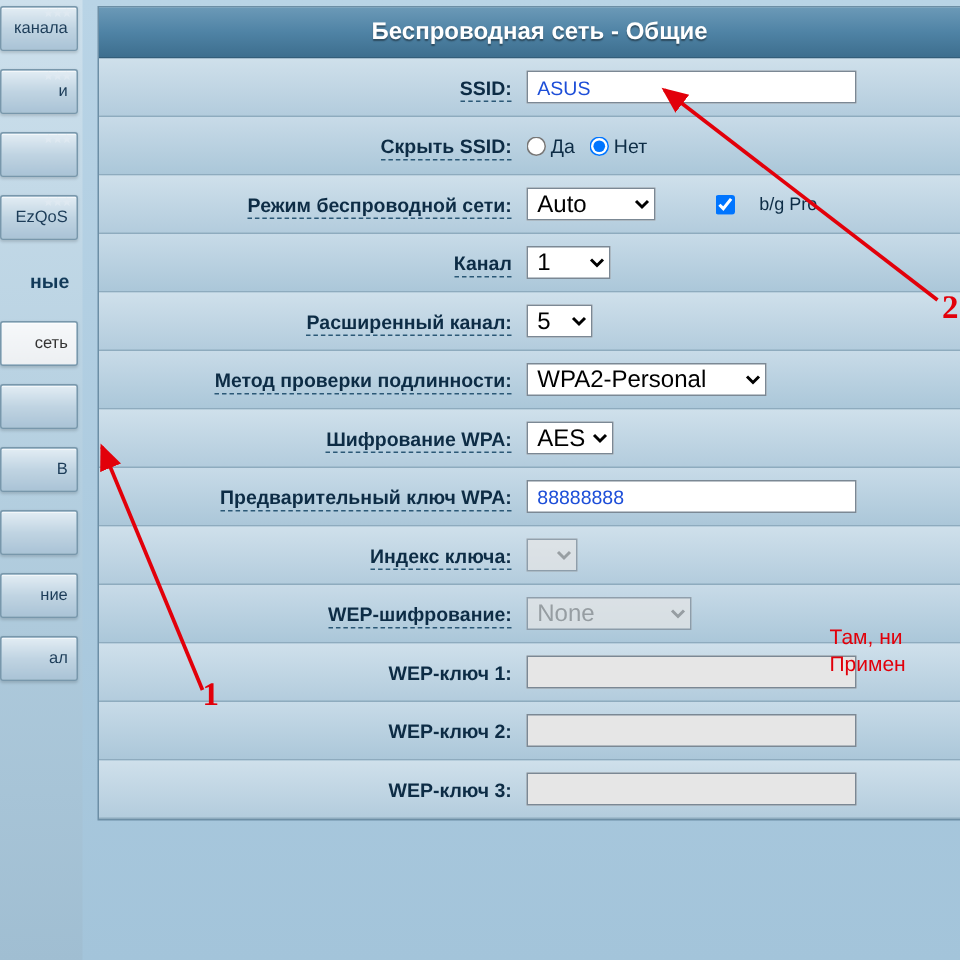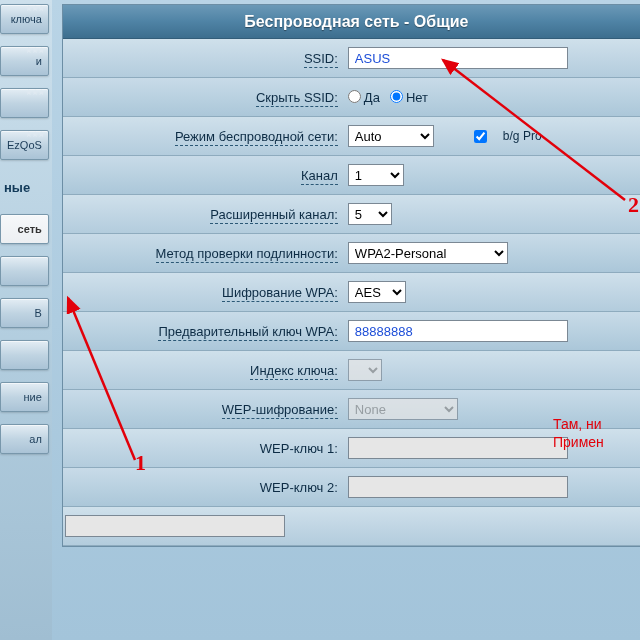--- a/index.html
+++ b/index.html
@@ -32,31 +32,31 @@
     padding: 0 6px;
     position: relative;
     box-shadow: inset 0 1px 0 rgba(255,255,255,.6), 0 1px 2px rgba(0,0,0,.15);
     cursor: pointer;
     white-space: nowrap;
     overflow: hidden;
   }
   .sb-btn.sel {
     background: linear-gradient(180deg, #f6f8fa 0%, #eceff2 100%);
     color: #333;
-    font-weight: bold;
+    font-weight: normal;
   }
   .sb-btn.plain {
     background: none;
     border: none;
     box-shadow: none;
     color: #123a59;
     font-weight: bold;
     font-size: 13px;
     justify-content: flex-start;
-    padding-left: 4px;
+    padding-left: 20px;
     cursor: default;
   }
   .stars {
     position: absolute;
     right: 4px;
     top: -1px;
     font-size: 8px;
     color: #dfe9f1;
     letter-spacing: -1px;
   }
@@ -101,20 +101,21 @@
   .rlabel {
     width: 283px;
     text-align: right;
     padding-right: 8px;
     font-size: 13px;
     color: #0d2c45;
   }
   .rlabel span {
     border-bottom: 1px dashed #2b5876;
     padding-bottom: 1px;
+    font-weight: bold;
   }
   .rlabel.nolink span { border-bottom: none; }
   .rfield {
     flex: 1;
     display: flex;
     align-items: center;
     gap: 10px;
     padding-left: 2px;
   }
   input[type=text] {
@@ -124,25 +125,25 @@
     font-size: 13px;
     padding: 0 6px;
     color: #1d4ed8;
   }
   input[type=text].wide { width: 220px; }
   input[type=text].disabled { background: #e6e6e6; color:#888; }
   select {
     height: 22px;
     border: 1px solid #7b8894;
     background: #fff;
-    font-size: 13px;
+    font-size: 16px;
     padding: 0 2px;
   }
   select.disabled { background: #e6e6e6; color: #888; }
-  .radio-wrap { display:flex; align-items:flex-start; gap:3px; font-size:13px; color:#0d2c45;}
+  .radio-wrap { display:flex; align-items:center; gap:3px; font-size:13px; color:#0d2c45;}
   .chk-wrap { display:flex; align-items:center; gap:16px; font-size:12px; color:#0d2c45;}
   
   .arrow {
     position: absolute;
     pointer-events: none;
   }
   .marker-num {
     position: absolute;
     font-size: 22px;
     font-weight: bold;
@@ -158,21 +159,21 @@
   }
 </style>
 </head>
 <body>
 
 <div class="root">
 
   <div class="sidebar">
     <div class="sb-btn">
       <span class="stars">★★★</span>
-      <span>ключа</span>
+      <span>канала</span>
     </div>
     <div class="sb-btn">
       <span class="stars">★★★</span>
       <span>и</span>
     </div>
     <div class="sb-btn">
       <span class="stars">★★★</span>
       <span></span>
     </div>
     <div class="sb-btn">
@@ -314,20 +315,21 @@
         </div>
 
         <div class="row">
           <div class="rlabel nolink"><span>WEP-ключ 2:</span></div>
           <div class="rfield">
             <input type="text" class="wide disabled" disabled="" value="" style="">
           </div>
         </div>
 
         <div class="row">
+          <div class="rlabel nolink"><span>WEP-ключ 3:</span></div>
           <div class="rfield">
             <input type="text" class="wide disabled" disabled="" value="" style="">
           </div>
         </div>
 
       </div>
     </div>
   </div>
 </div>
 

